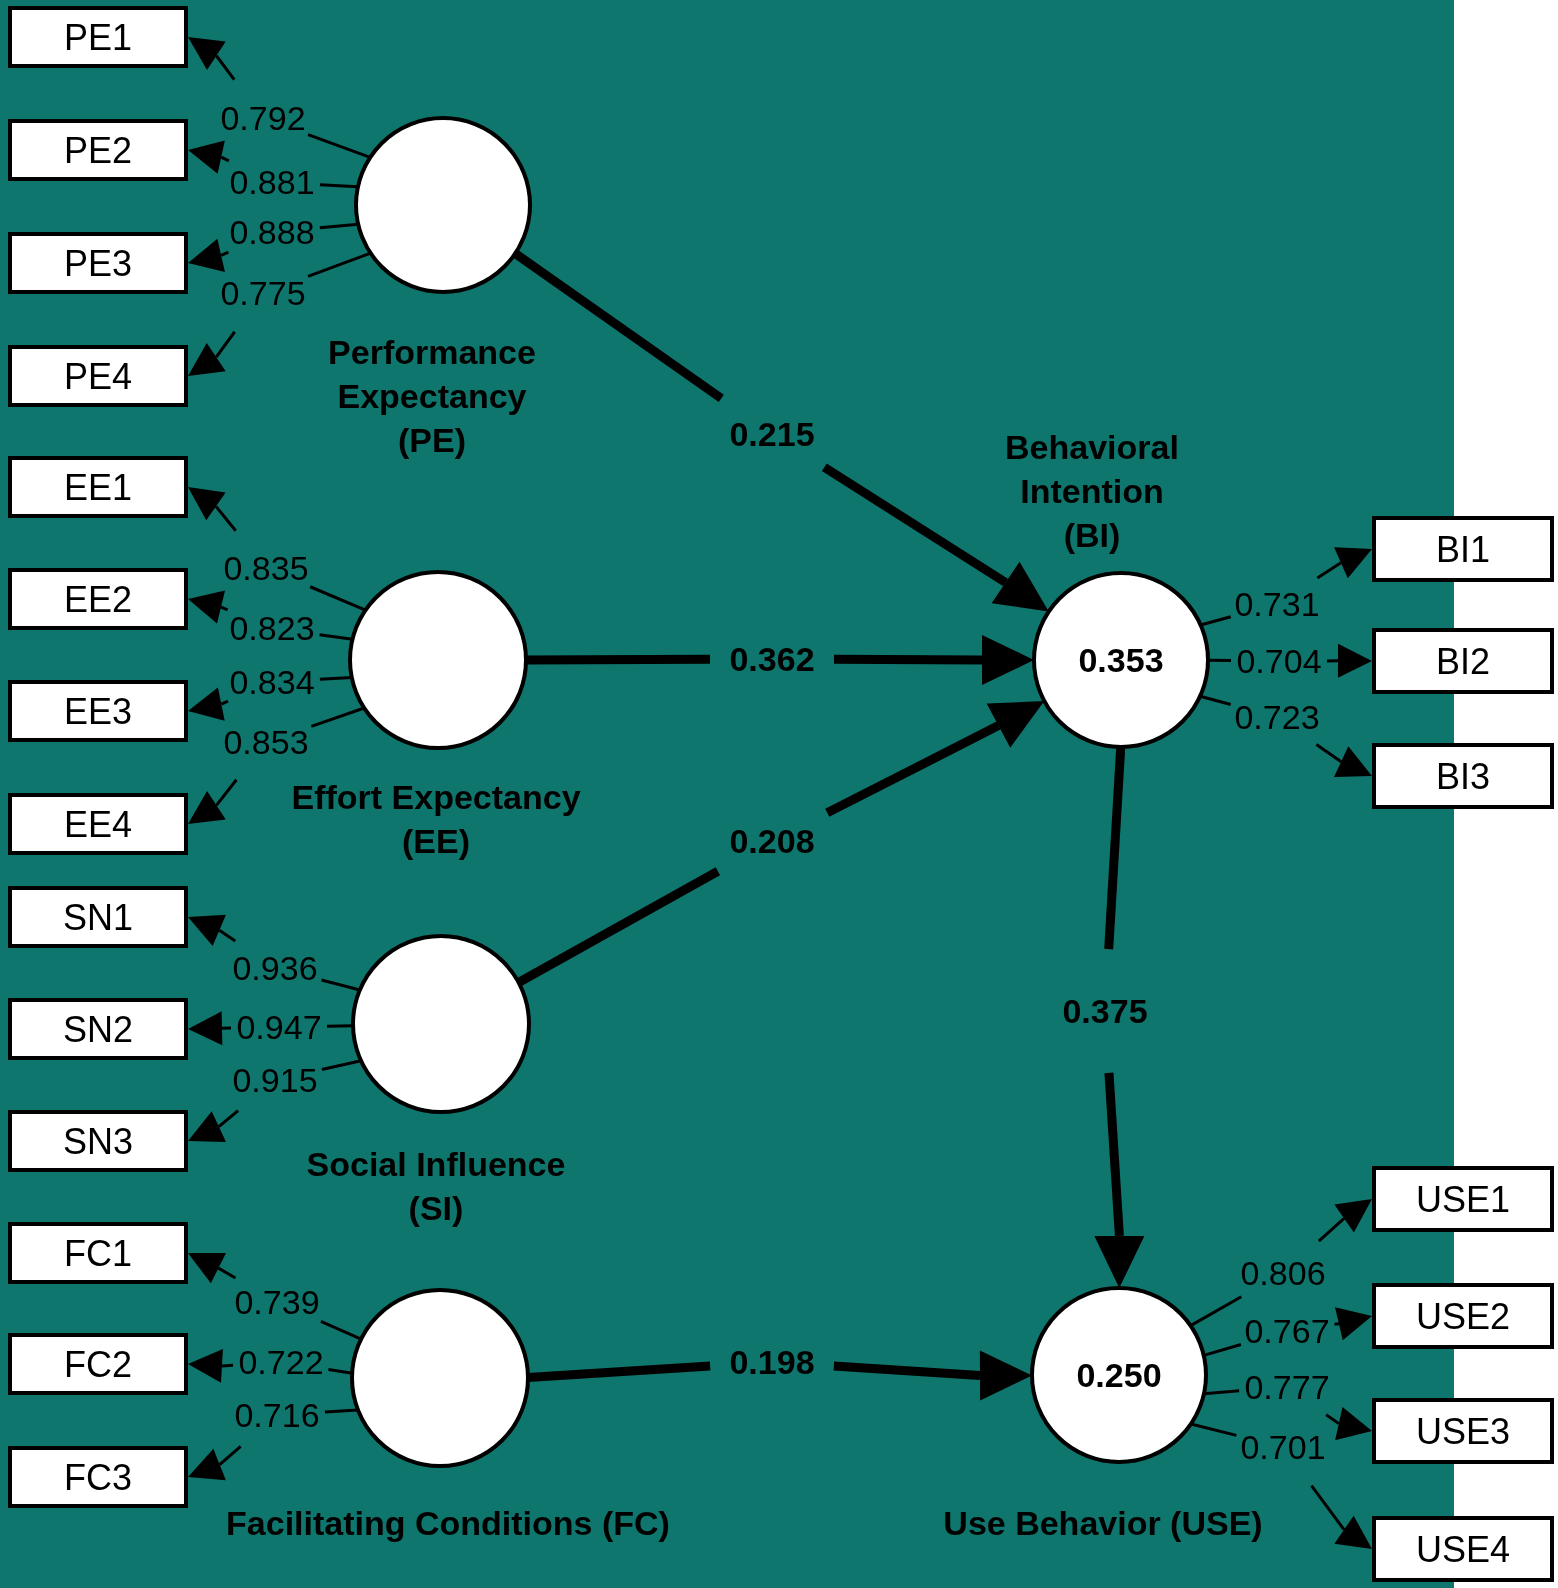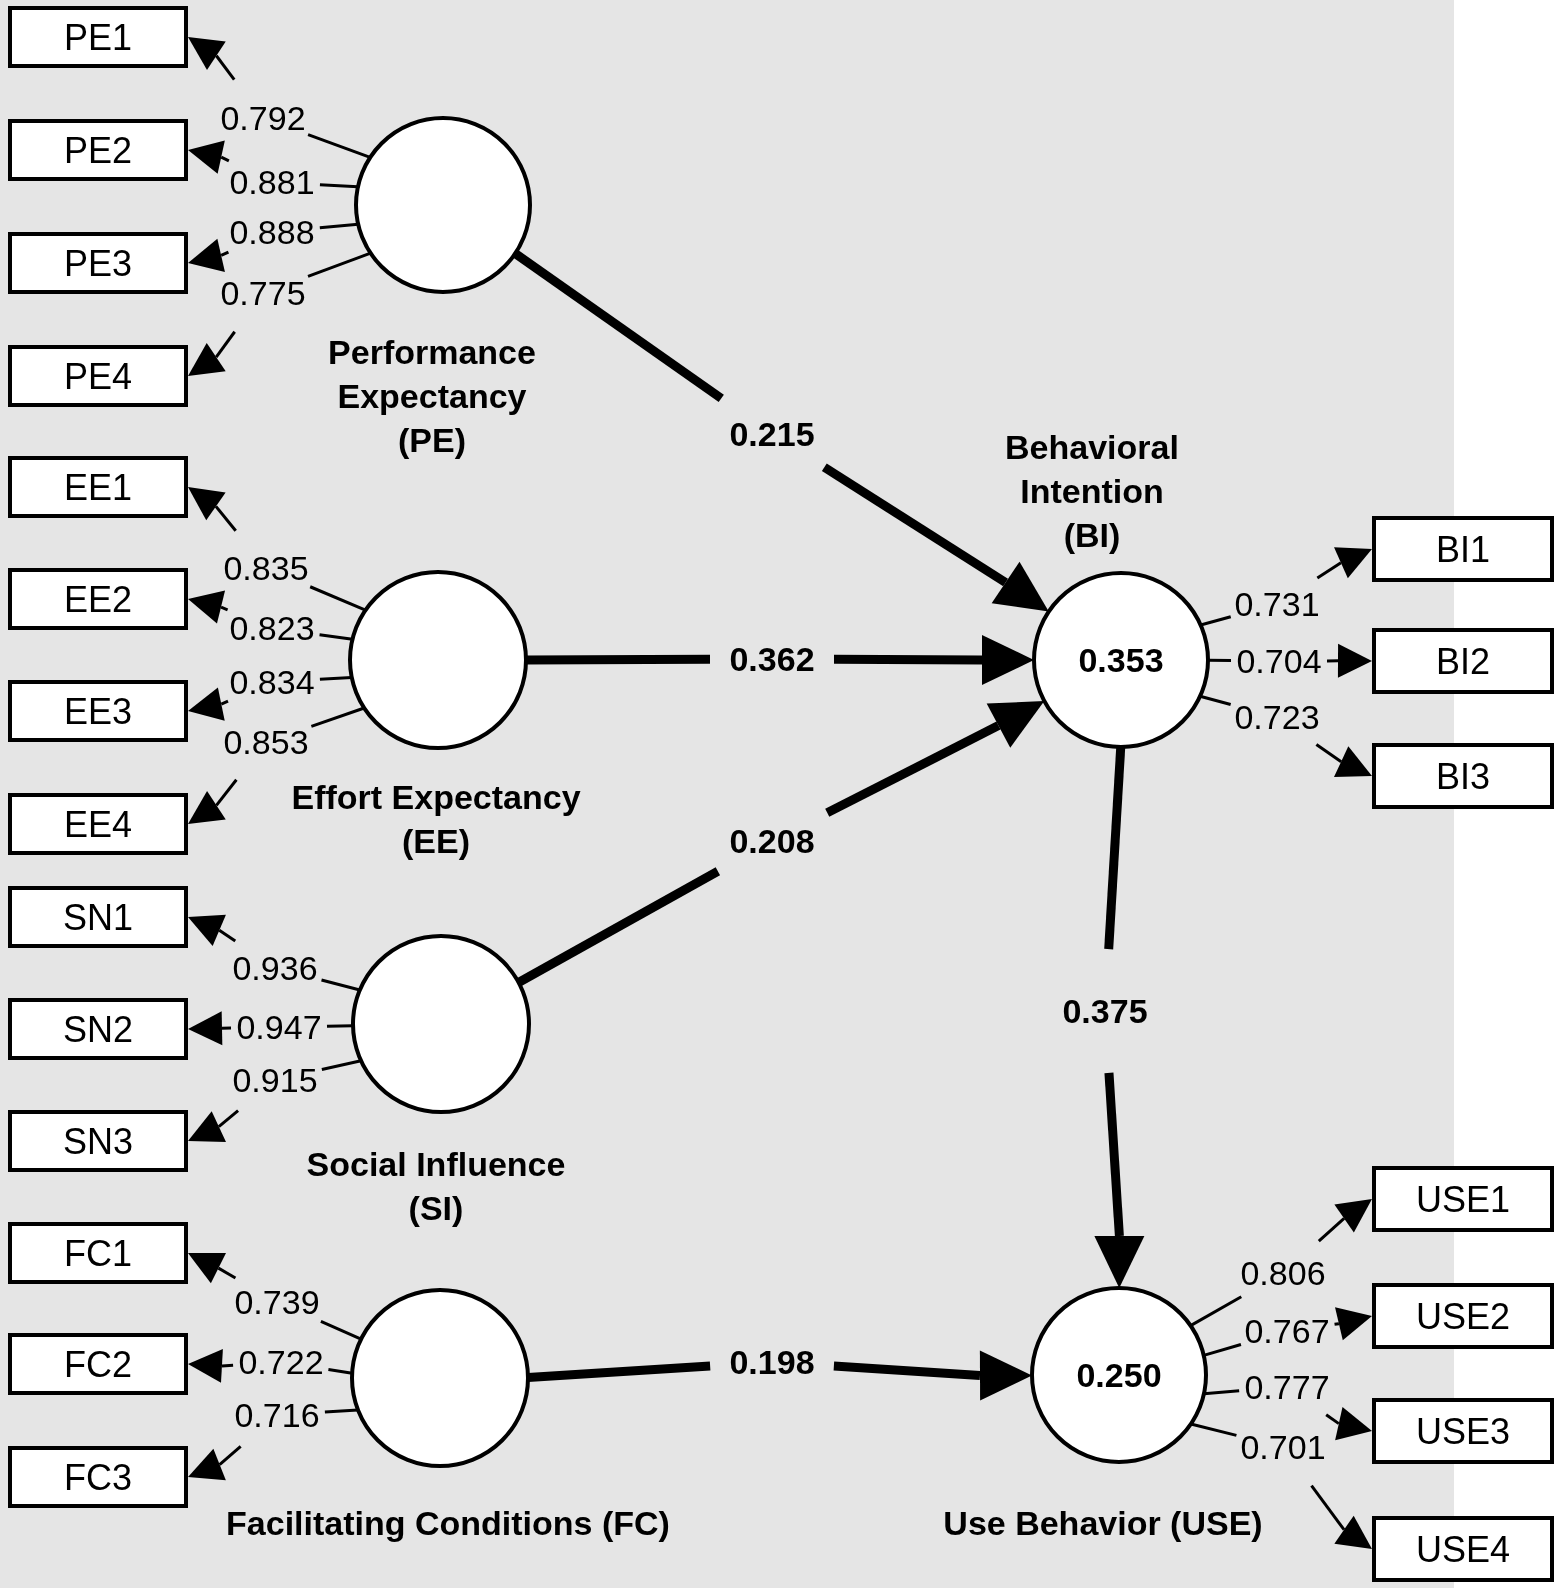--- a/index.html
+++ b/index.html
@@ -4,21 +4,21 @@
 <style>
   html, body {
     margin: 0;
     padding: 0;
     background: #ffffff;
   }
   #canvas-wrap {
     position: relative;
     width: 1454px;
     height: 1588px;
-    background: #e5e5e5;
+    background: #0f766e;
     font-family: "Liberation Sans", sans-serif;
   }
   svg#sem-svg {
     position: absolute;
     top: 0; left: 0;
     width: 1558px;
     height: 1588px;
   }
   .ind-box {
     fill: #ffffff;

